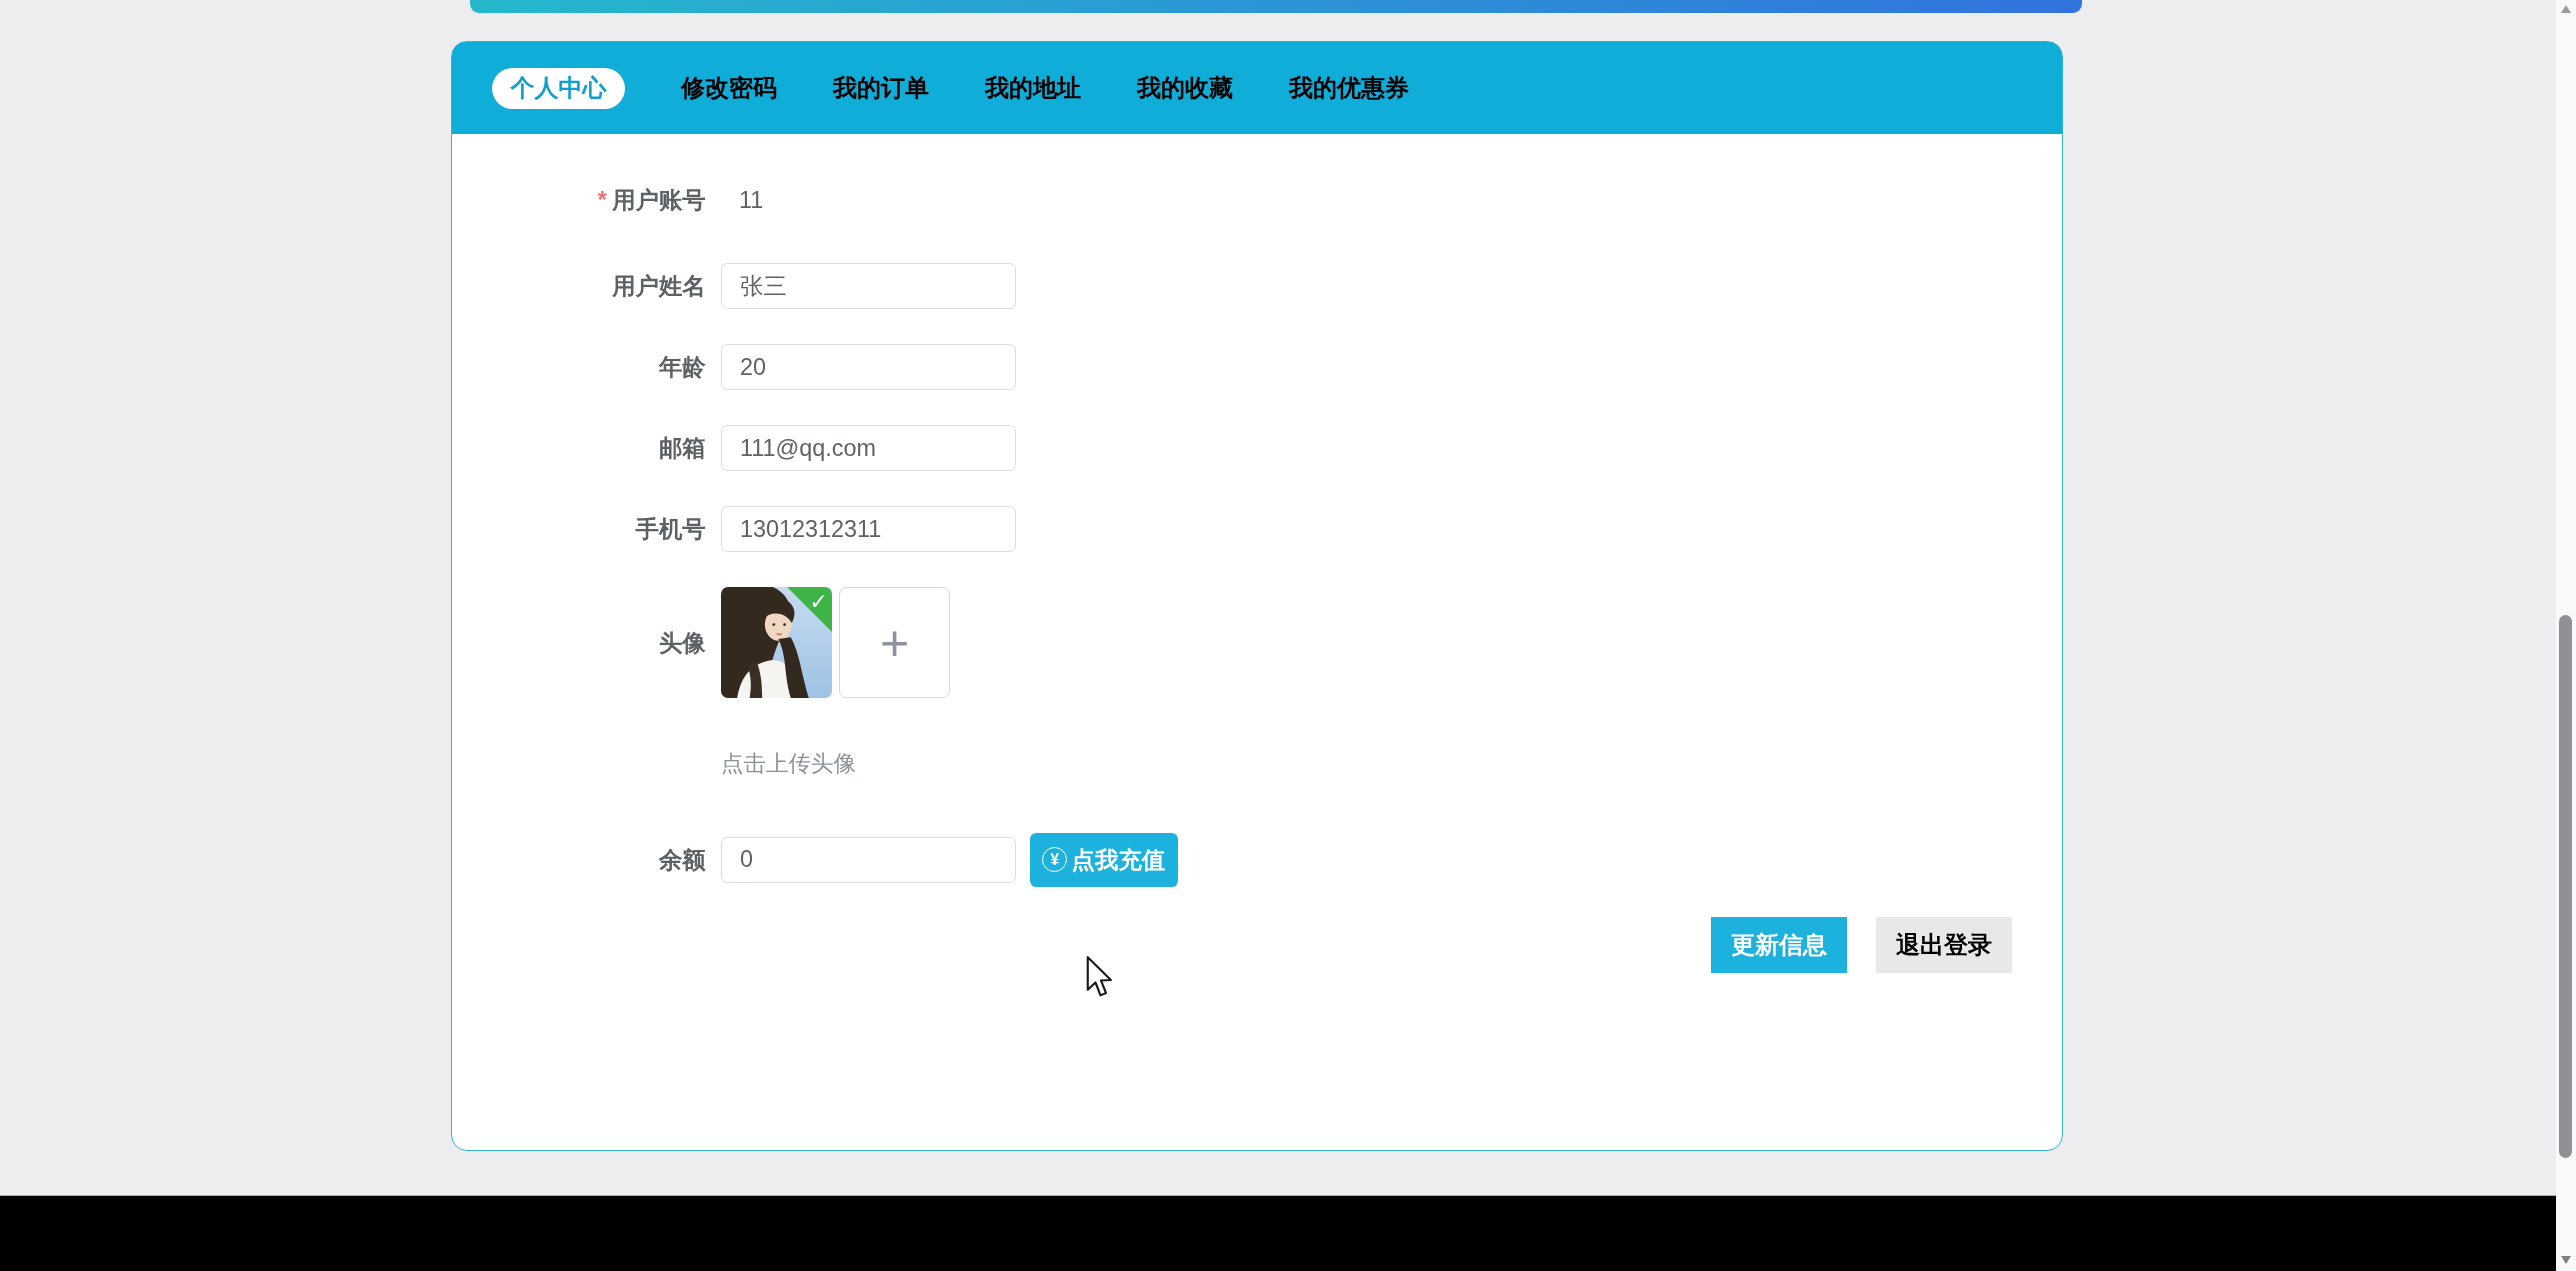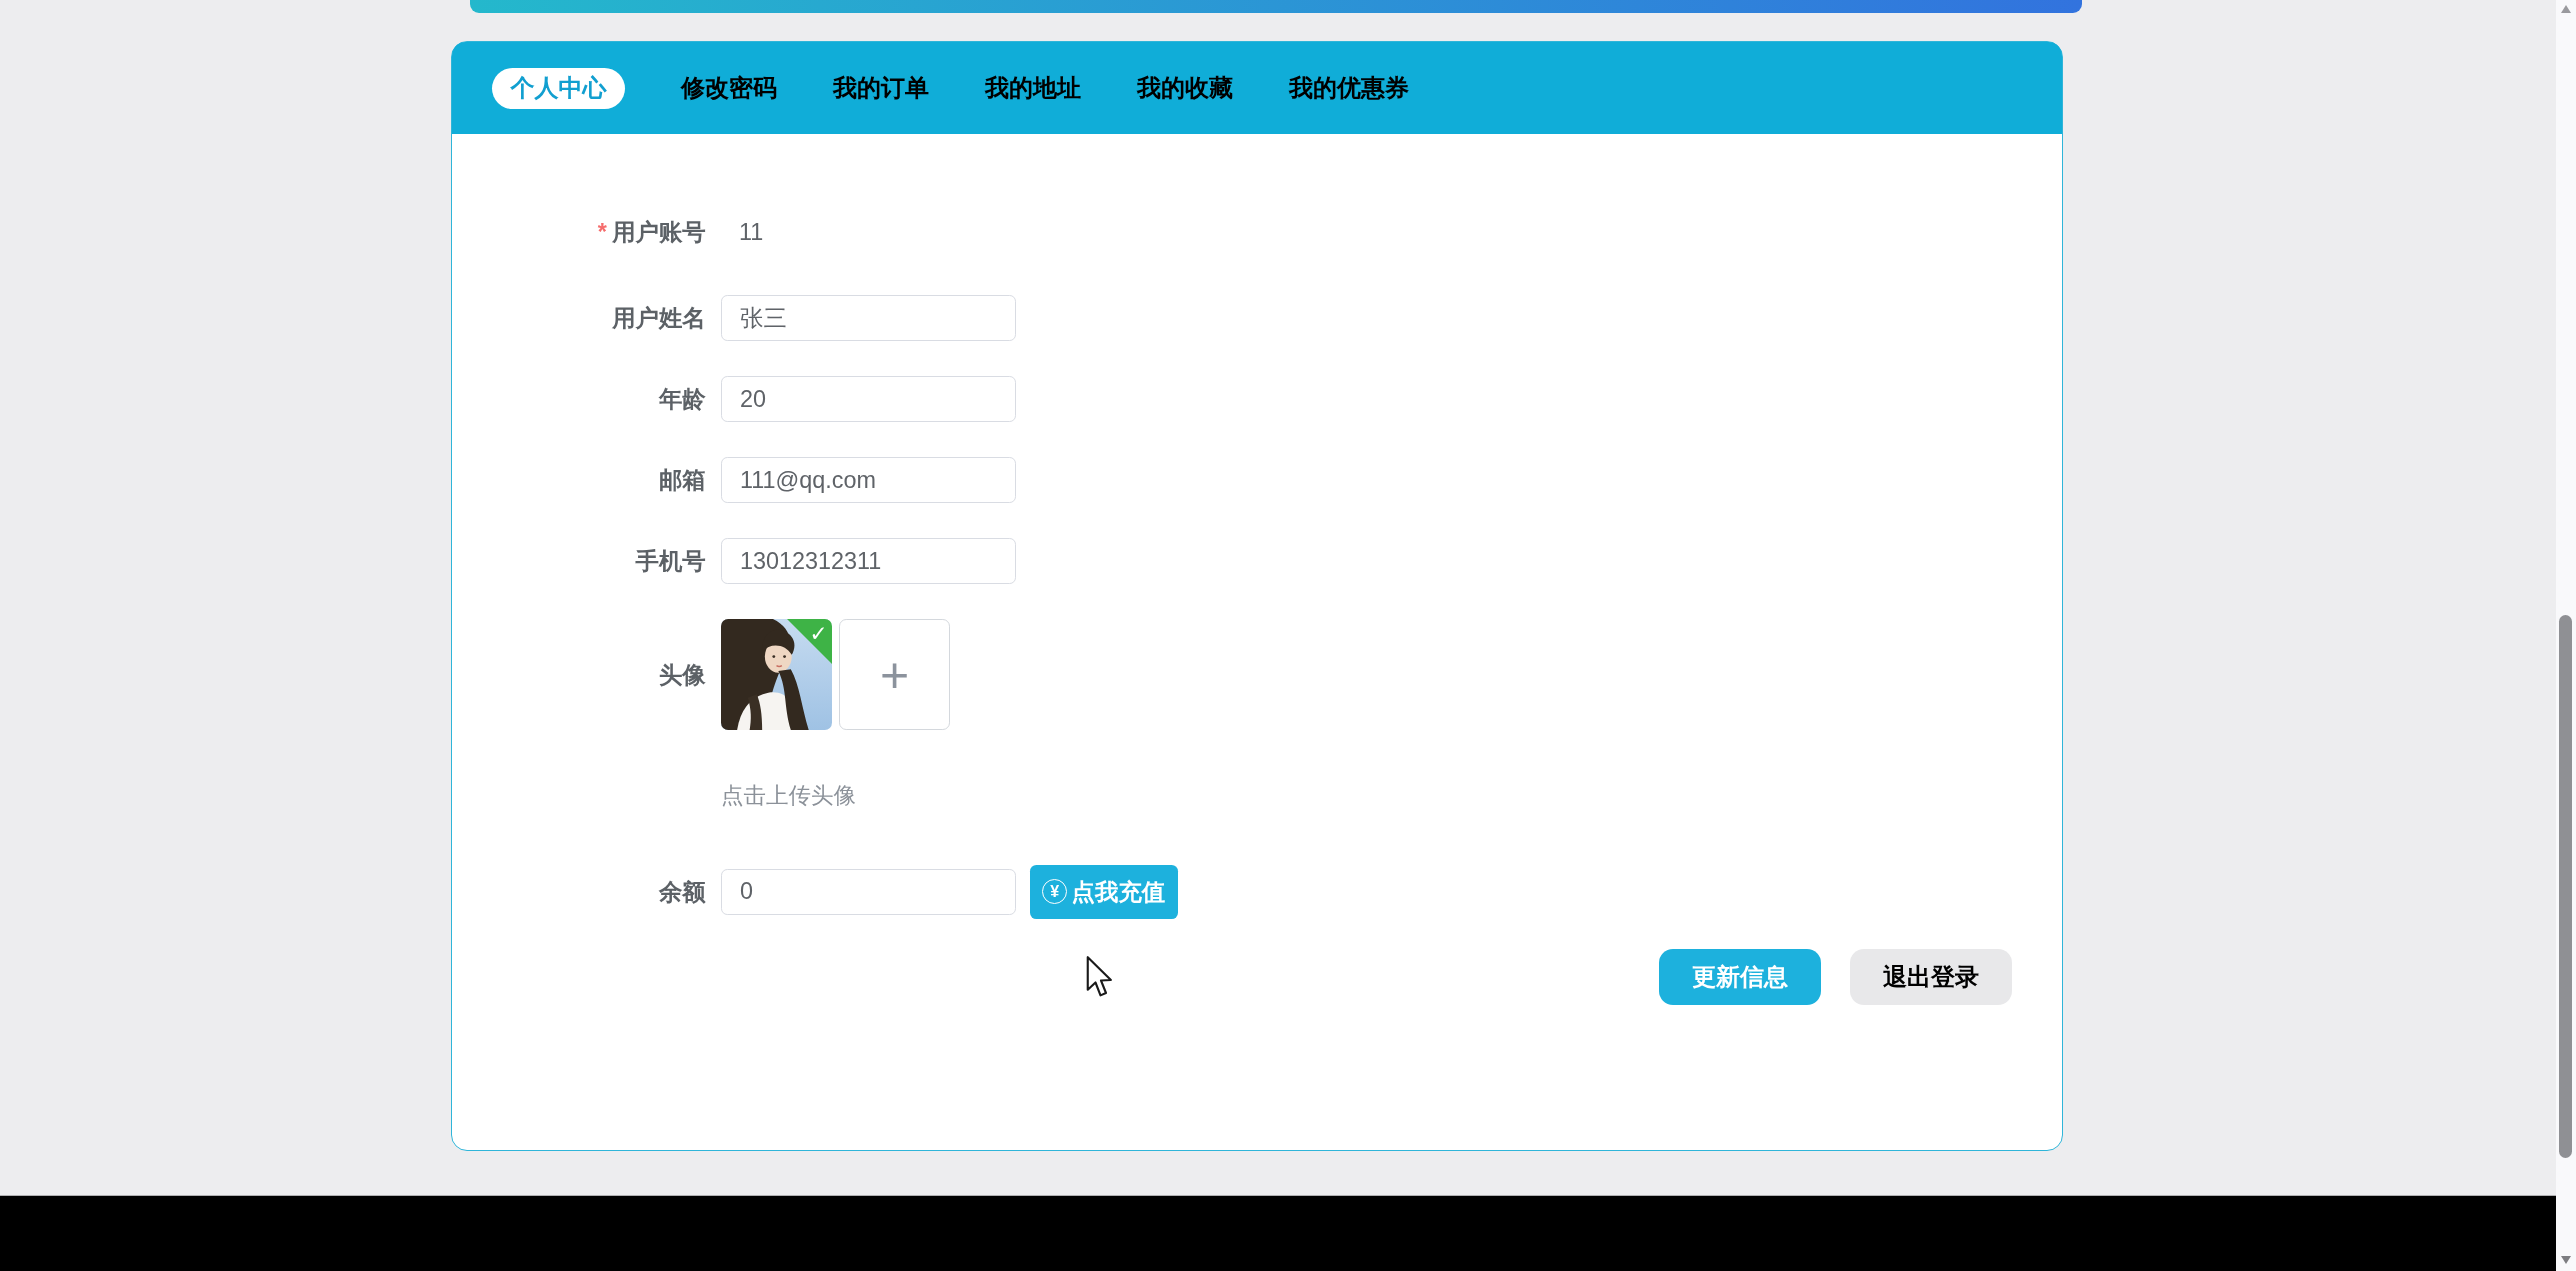--- a/index.html
+++ b/index.html
@@ -39,21 +39,21 @@
   .tab {
     color: #000000; font-size: 24px; font-weight: 700;
     white-space: nowrap; cursor: pointer;
   }
   .tab.active {
     background: #ffffff; color: #119fd0;
     width: 133px; height: 41px; border-radius: 20.7px;
     display: flex; align-items: center; justify-content: center;
   }
 
-  .panel-body { padding-top: 80px; }
+  .panel-body { padding-top: 48px; }
   .f-row { display: flex; align-items: center; margin-bottom: 35px; }
   .f-row.static-row { height: 36px; margin-bottom: 45px; }
   .f-label {
     width: 269px; flex: 0 0 269px;
     text-align: right; padding-right: 15.3px;
     font-size: 23.4px; font-weight: 700; color: #5c6166;
     white-space: nowrap;
   }
   .req-star { color: #f56c6c; font-size: 23.4px; margin-right: 5.4px; font-weight: 700; }
   .static-value { margin-left: 18px; font-size: 23.4px; color: #5f6368; }
@@ -132,22 +132,22 @@
     display: inline-flex; align-items: center; justify-content: center;
     font-size: 16px; font-weight: 700; line-height: 1;
   }
 
   
   .action-row {
     display: flex; justify-content: flex-end;
     gap: 29px; padding-right: 50px;
   }
   .btn {
-    height: 56px; width: 162px;
-    border: none; border-radius: 14px;
+    height: 56px; width: 136px;
+    border: none; border-radius: 0;
     font-size: 24px; font-weight: 700;
     cursor: pointer;
     font-family: "Liberation Sans", "DejaVu Sans", sans-serif;
   }
   .btn-primary { background: #1db1dd; color: #ffffff; }
   .btn-plain   { background: #e8e8ea; color: #000000; }
 
   
   .page-footer {
     position: absolute; left: 0; top: 1195px;

